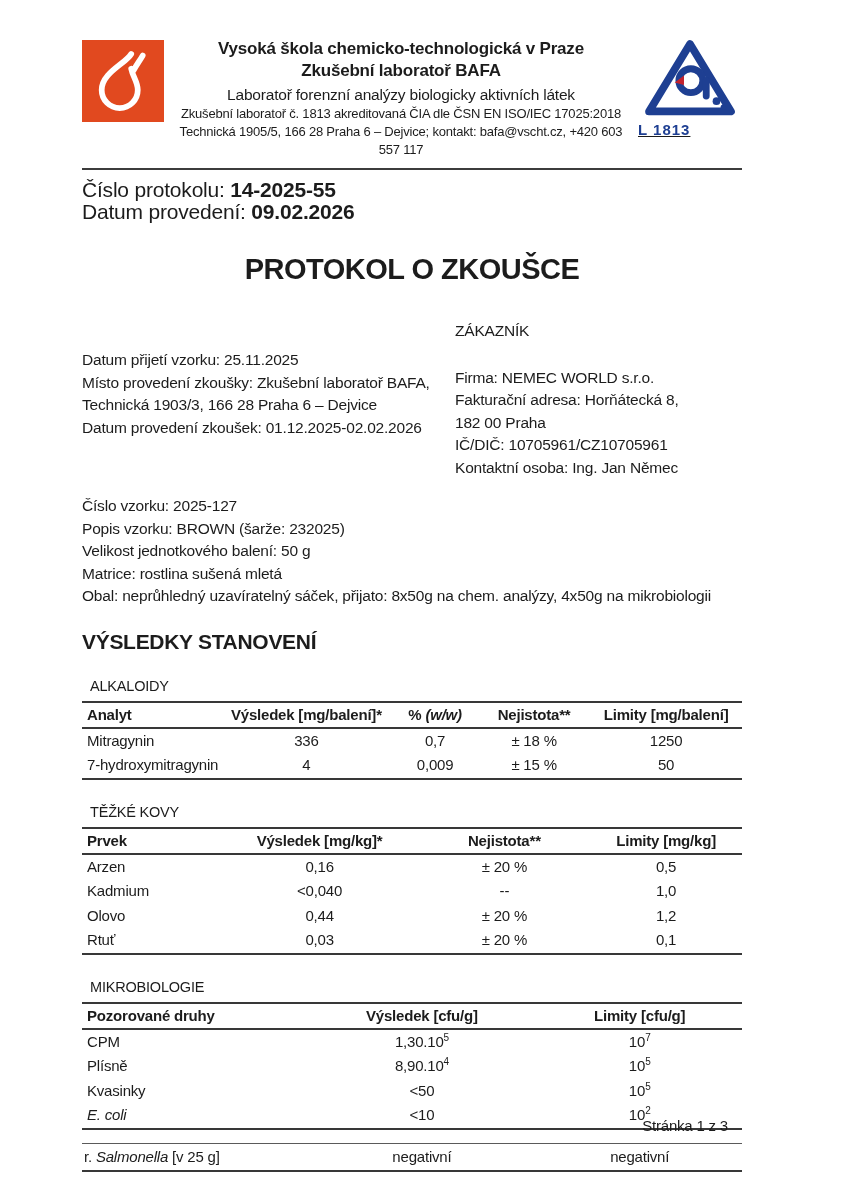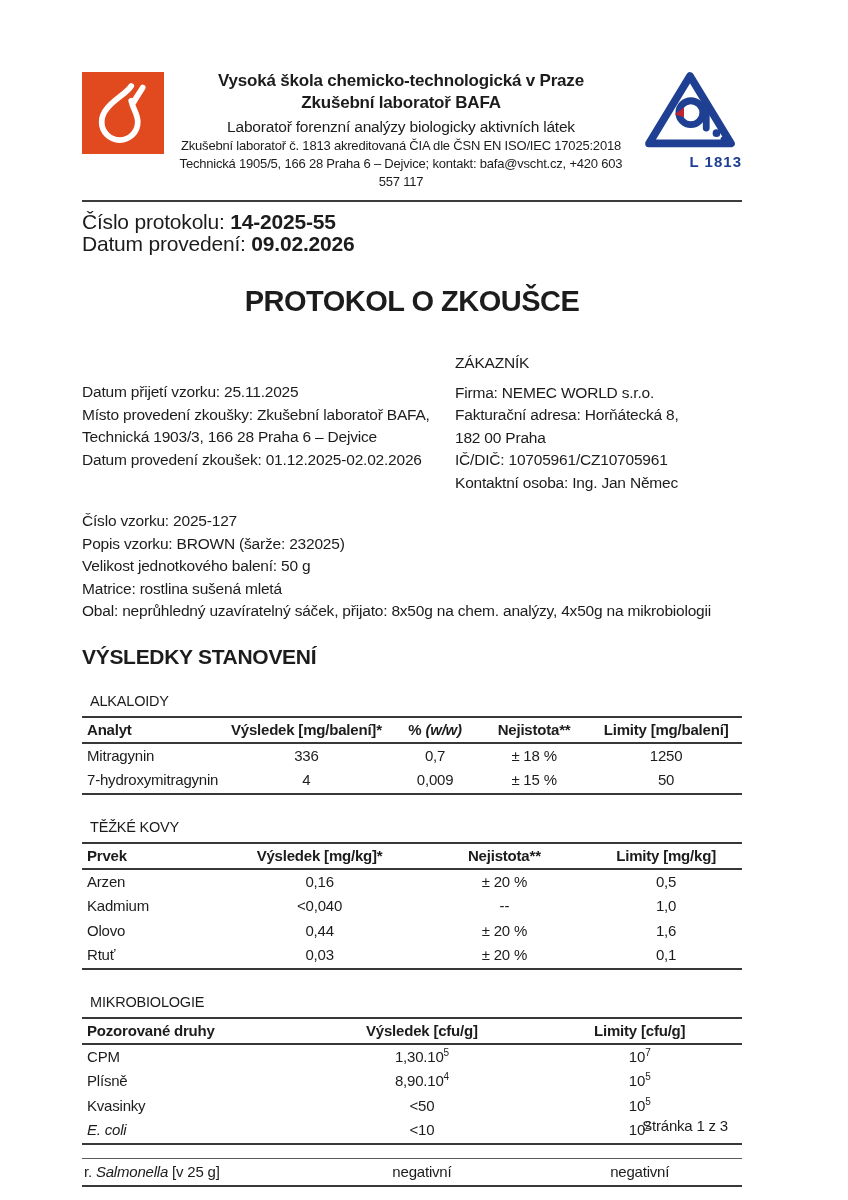--- a/index.html
+++ b/index.html
@@ -5,48 +5,48 @@
   * { box-sizing: border-box; margin: 0; padding: 0; }
   html, body { background: #ffffff; }
   body {
     width: 848px; height: 1200px;
     font-family: "Liberation Sans", sans-serif;
     color: #1c1c1c;
     letter-spacing: -0.2px;
     position: relative;
     overflow: hidden;
   }
-  .page { position: relative; width: 824px; height: 1200px; padding: 68px 82px 0 82px; }
+  .page { position: relative; width: 824px; height: 1200px; padding: 36px 82px 0 82px; }
 
   
   .doc-header { display: flex; align-items: flex-start; }
   .logo-left { width: 82px; height: 82px; margin-top: 4px; flex: 0 0 auto; }
   .logo-left svg { display: block; width: 82px; height: 82px; }
   .header-center { flex: 1 1 auto; text-align: center; padding: 2px 6px 0 6px; }
   .hc-bold { font-weight: bold; font-size: 17px; line-height: 22px; }
   .hc-sub  { font-size: 15.5px; line-height: 21px; margin-top: 2px; }
   .hc-small{ font-size: 13px; line-height: 18px; }
-  .logo-right { width: 104px; flex: 0 0 auto; text-align: right; margin-top: 2px; }
+  .logo-right { width: 104px; flex: 0 0 auto; text-align: left; margin-top: 2px; text-decoration: underline; }
   .logo-right svg { display: block; width: 96px; height: 82px; margin: 0 auto; }
   .acc-number { font-weight: bold; font-size: 15px; color: #1e3f92; letter-spacing: 1px; margin-top: 1px; }
 
   .header-rule { border: none; border-top: 2px solid #3c3c3c; margin-top: 9px; }
 
   
   .proto-meta { margin-top: 9px; font-size: 21px; line-height: 22px; }
   .proto-meta b { letter-spacing: -0.2px; }
 
   
   .doc-title { text-align: center; font-size: 29px; font-weight: bold; letter-spacing: -0.5px; margin-top: 30px; }
 
   
   .info-cols { display: flex; margin-top: 34px; font-size: 15.5px; line-height: 22.5px; }
   .info-left { width: 373px; padding-top: 29px; }
   .info-right { flex: 1; }
-  .customer-heading { margin-bottom: 7px; }
+  .customer-heading { margin-bottom: 24px; }
 
   
   .sample-block { margin-top: 16px; font-size: 15.5px; line-height: 22.5px; }
 
   
   .results-heading { font-size: 21px; font-weight: bold; margin-top: 22px; letter-spacing: -0.3px; }
   .section-label { font-size: 14.5px; margin: 24px 0 7px 8px; }
   table { width: 100%; border-collapse: collapse; font-size: 15px; table-layout: fixed; }
   table.bordered { border-top: 2px solid #383838; border-bottom: 2px solid #383838; }
   thead th { border-bottom: 2px solid #383838; font-weight: bold; text-align: center; padding: 3px 2px 4px 2px; }
@@ -198,21 +198,21 @@
         <tr>
           <td><span>Kadmium</span></td>
           <td><span>&lt;0,040</span></td>
           <td><span>--</span></td>
           <td><span>1,0</span></td>
         </tr>
         <tr>
           <td><span>Olovo</span></td>
           <td><span>0,44</span></td>
           <td><span>± 20 %</span></td>
-          <td><span>1,6</span></td>
+          <td><span>1,2</span></td>
         </tr>
         <tr>
           <td><span>Rtuť</span></td>
           <td><span>0,03</span></td>
           <td><span>± 20 %</span></td>
           <td><span>0,1</span></td>
         </tr>
       </tbody>
     </table>
 

